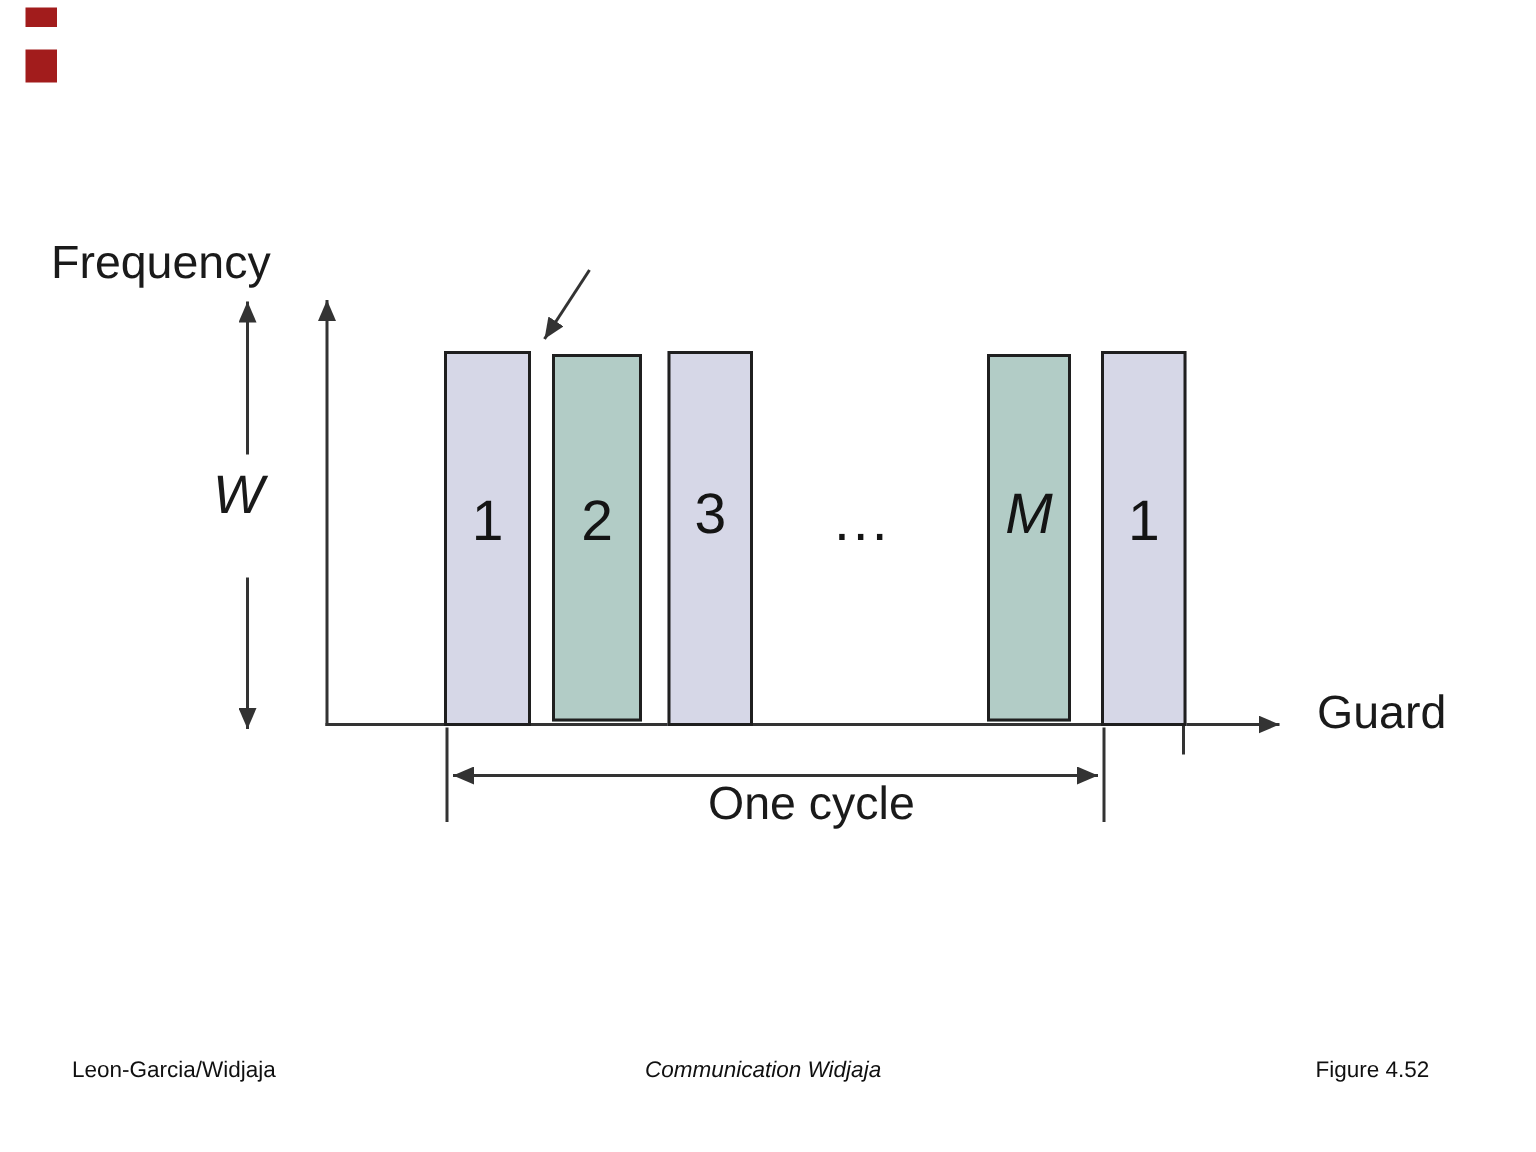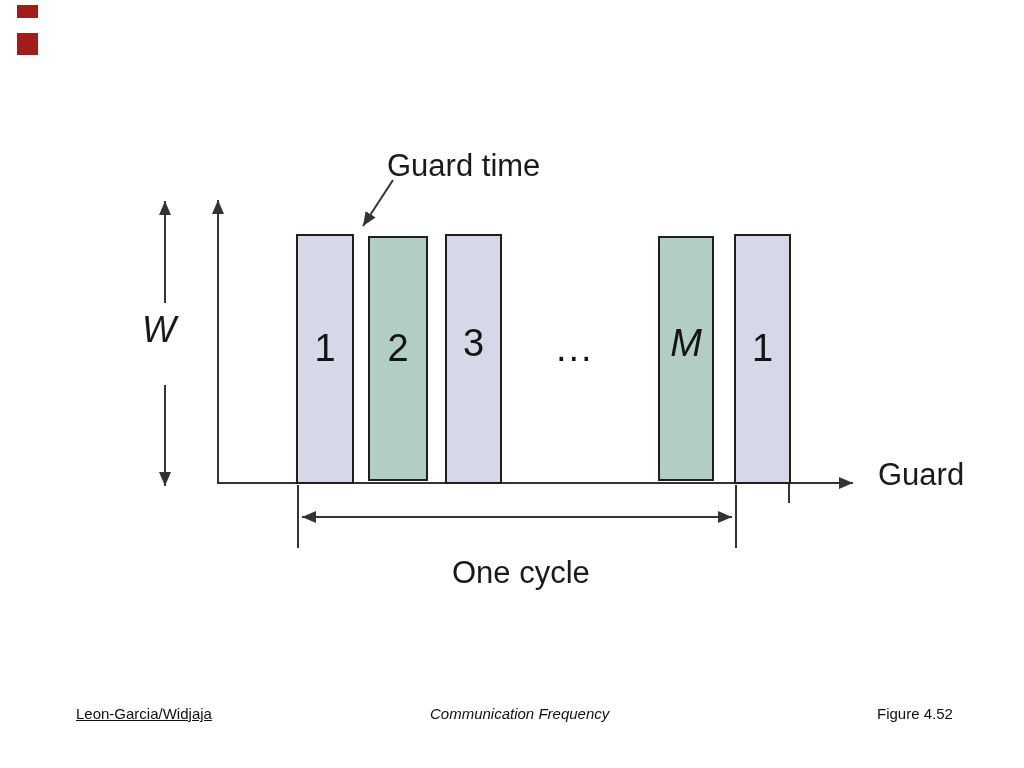--- a/index.html
+++ b/index.html
@@ -94,39 +94,39 @@
 
     <line x1="393" y1="180" x2="363" y2="226" marker-end="url(#ah)"></line>
 
     <line x1="298" y1="485" x2="298" y2="548"></line>
     <line x1="736" y1="485" x2="736" y2="548"></line>
     <line x1="302" y1="517" x2="732" y2="517" marker-start="url(#ah)" marker-end="url(#ah)"></line>
 
     <line x1="789" y1="484" x2="789" y2="503"></line>
   </svg>
 
-  <div class="lbl" style="left:387px; top:150px;">Guard time</div>
+  <div class="lbl" style="left:34px;  top:159px;">Frequency</div>
   <div class="w-label" style="left:142px; top:312px;">W</div>
   <div class="lbl" style="left:878px; top:459px;">Guard</div>
-  <div class="lbl" style="left:452px; top:520px;margin-top:37px;">One cycle</div>
+  <div class="lbl" style="left:472px; top:520px;">One cycle</div>
   <div class="ellipsis-label" style="left:556px; top:329px;">...</div>
 
   <div class="slot lavender" style="left:296px; top:234px; width:58px; height:250px;">
     <span class="slot-label" style="top:93px;">1</span>
   </div>
   <div class="slot green" style="left:368px; top:236px; width:60px; height:245px;">
     <span class="slot-label" style="top:91px;">2</span>
   </div>
   <div class="slot lavender" style="left:445px; top:234px; width:57px; height:250px;">
     <span class="slot-label" style="top:88px;">3</span>
   </div>
   <div class="slot green" style="left:658px; top:236px; width:56px; height:245px;">
     <span class="slot-label italic" style="top:86px;">M</span>
   </div>
   <div class="slot lavender" style="left:734px; top:234px; width:57px; height:250px;">
     <span class="slot-label" style="top:93px;">1</span>
   </div>
 
-  <div class="footer-text" style="left:76px;  top:706px;text-decoration:underline;">Leon-Garcia/Widjaja</div>
-  <div class="footer-text italic" style="left:430px; top:706px;">Communication Frequency</div>
+  <div class="footer-text" style="left:48px;  top:706px;">Leon-Garcia/Widjaja</div>
+  <div class="footer-text italic" style="left:430px; top:706px;">Communication Widjaja</div>
   <div class="footer-text" style="left:877px; top:706px;">Figure 4.52</div>
 
 </div>
 
 </body></html>

